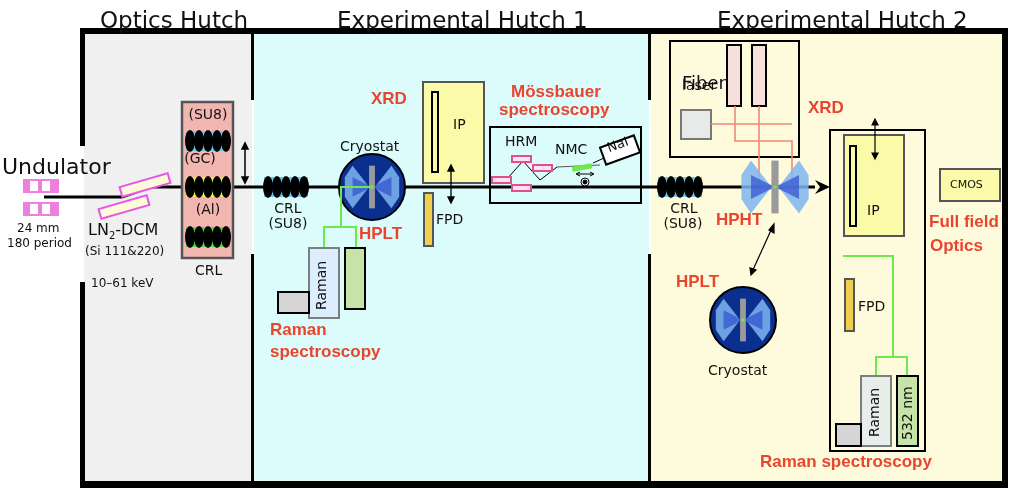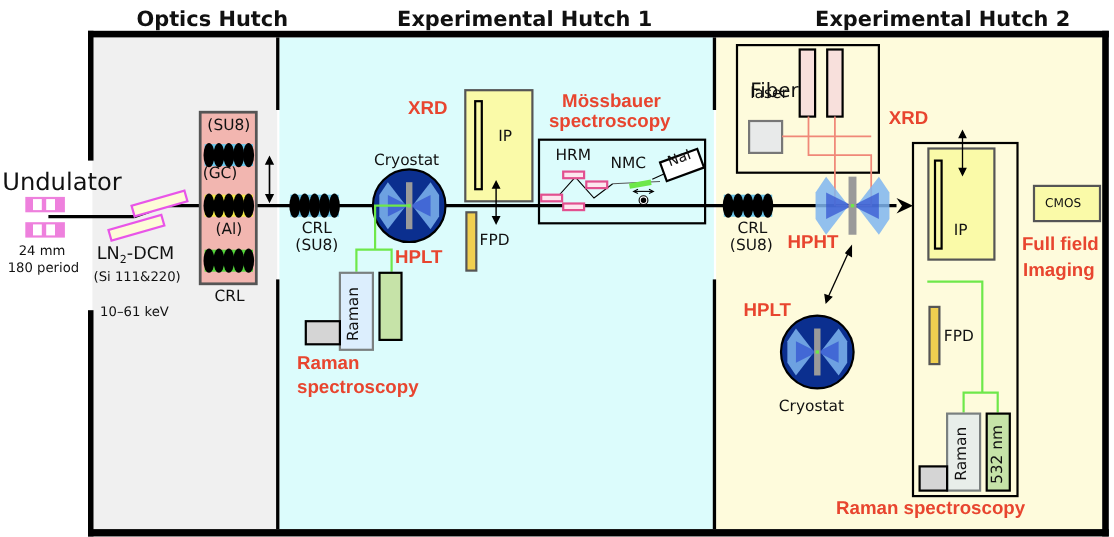--- a/index.html
+++ b/index.html
@@ -1,19 +1,19 @@
 <!DOCTYPE html>
 <html><head>
 <meta charset="utf-8">
 <style>
   html, body { margin:0; padding:0; background:#ffffff; }
   body { width:1013px; height:488px; position:relative; overflow:hidden; font-family:"DejaVu Sans", sans-serif; }
   .abs { position:absolute; }
   .t { position:absolute; white-space:nowrap; color:#111; font-family:"DejaVu Sans", sans-serif; }
-  .hdr { font-weight:bold; font-size:19px; color:#111;margin-left:24px; }
+  .hdr { font-weight:normal; font-size:23px; color:#111; }
   .red { color:#e8452f; font-weight:bold; font-family:"Liberation Sans", sans-serif; }
   svg { position:absolute; left:0; top:0; }
 </style>
 </head>
 <body>
 
 <div class="abs" style="left:84px;top:34px;width:168px;height:447px;background:#f0f0f0;"></div>
 <div class="abs" style="left:254px;top:34px;width:395px;height:447px;background:#dcfcfc;"></div>
 <div class="abs" style="left:651px;top:34px;width:351px;height:447px;background:#fefbdc;"></div>
 
@@ -240,16 +240,16 @@
 <div class="t red" style="left:808px;top:98px;font-size:17px;">XRD</div>
 <div class="t" style="left:666px;top:200px;font-size:14px;width:36px;text-align:center;">CRL</div>
 <div class="t" style="left:660px;top:215px;font-size:14px;width:46px;text-align:center;">(SU8)</div>
 <div class="t red" style="left:716px;top:210px;font-size:17px;">HPHT</div>
 <div class="t red" style="left:676px;top:272px;font-size:17px;">HPLT</div>
 <div class="t" style="left:708px;top:362px;font-size:14px;">Cryostat</div>
 <div class="t" style="left:867px;top:202px;font-size:14px;">IP</div>
 <div class="t" style="left:858px;top:298px;font-size:14px;">FPD</div>
 <div class="t" style="left:950px;top:178px;font-size:11px;">CMOS</div>
 <div class="t red" style="left:929px;top:212px;font-size:17px;">Full field</div>
-<div class="t red" style="left:930px;top:236px;font-size:17px;">Imaging</div>
+<div class="t red" style="left:930px;top:236px;font-size:17px;">Optics</div>
 <div class="t" style="left:866px;top:437px;font-size:14px;transform:rotate(-90deg);transform-origin:left top;">Raman</div>
 <div class="t" style="left:899px;top:440px;font-size:14px;transform:rotate(-90deg);transform-origin:left top;">532 nm</div>
 <div class="t red" style="left:760px;top:452px;font-size:17px;">Raman spectroscopy</div>
 
 </body></html>

